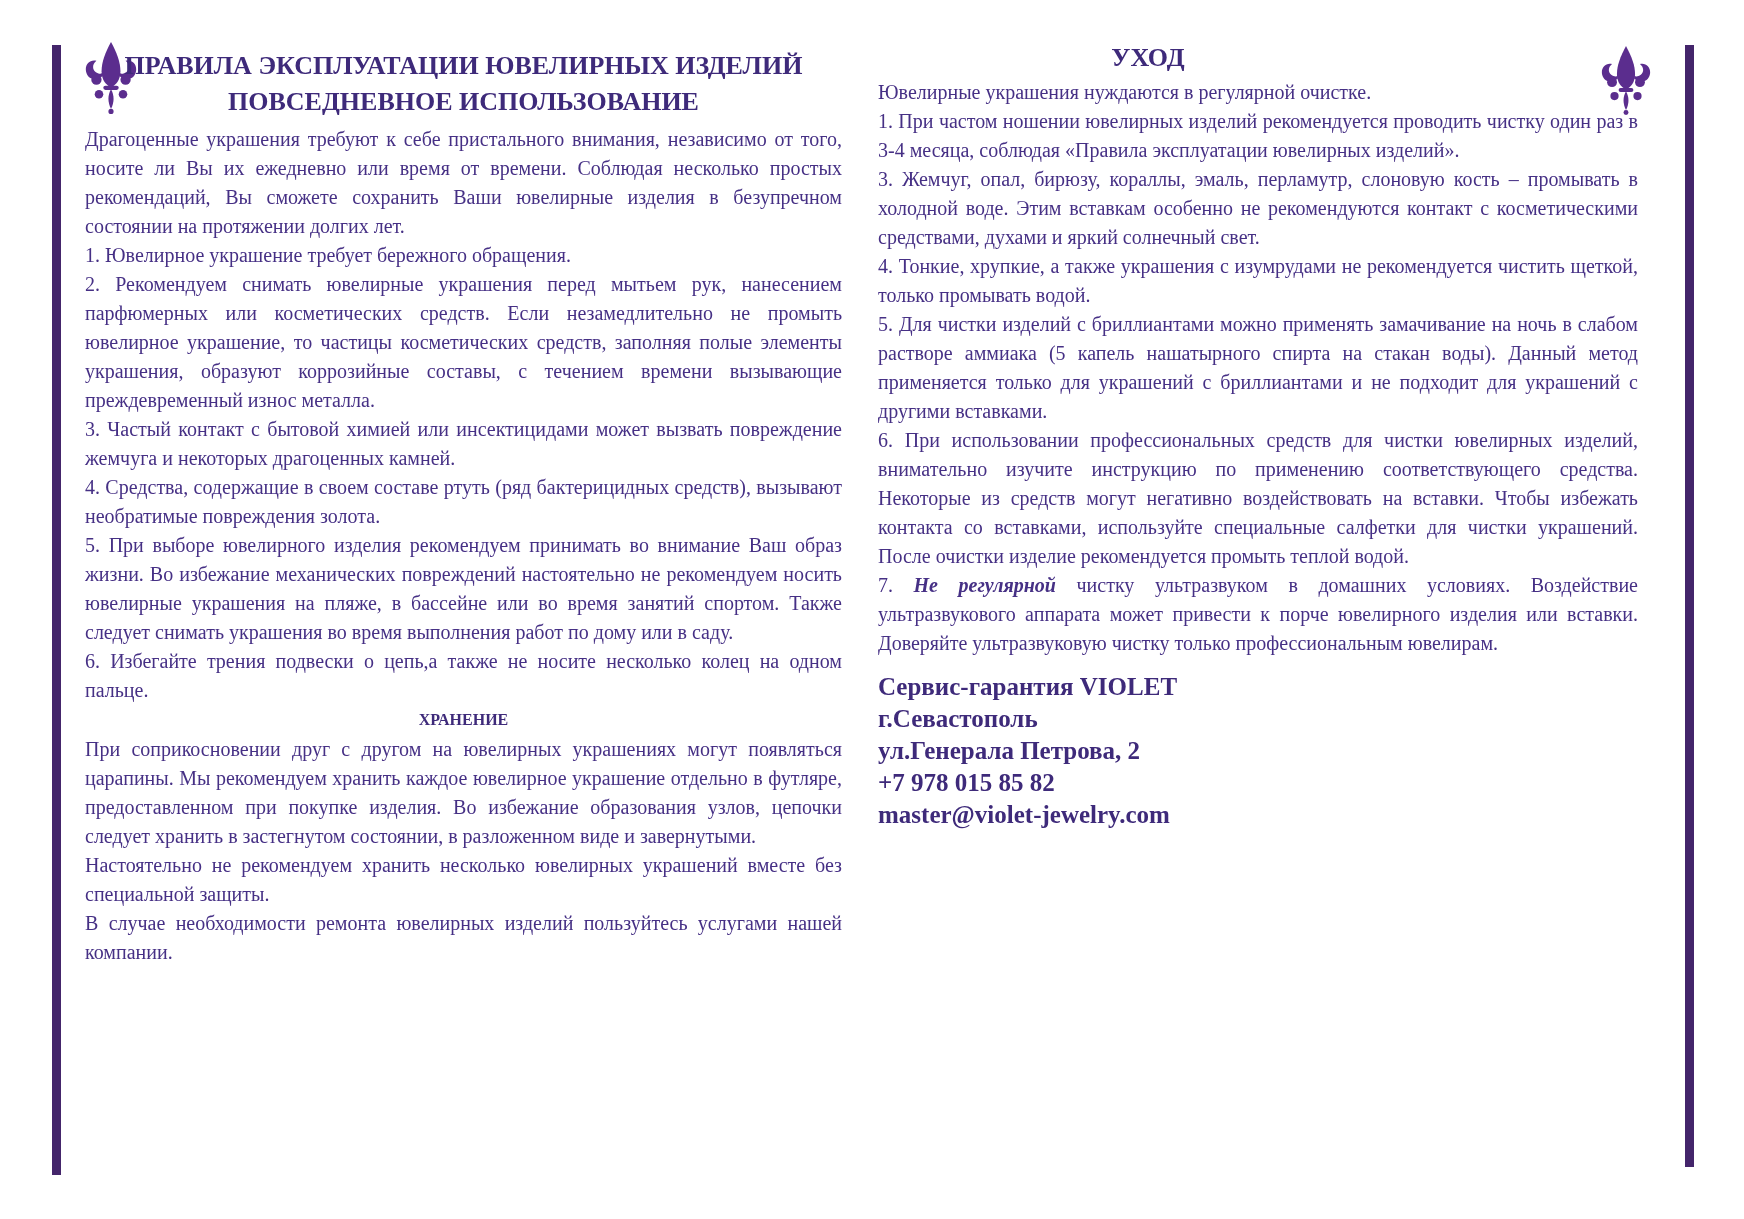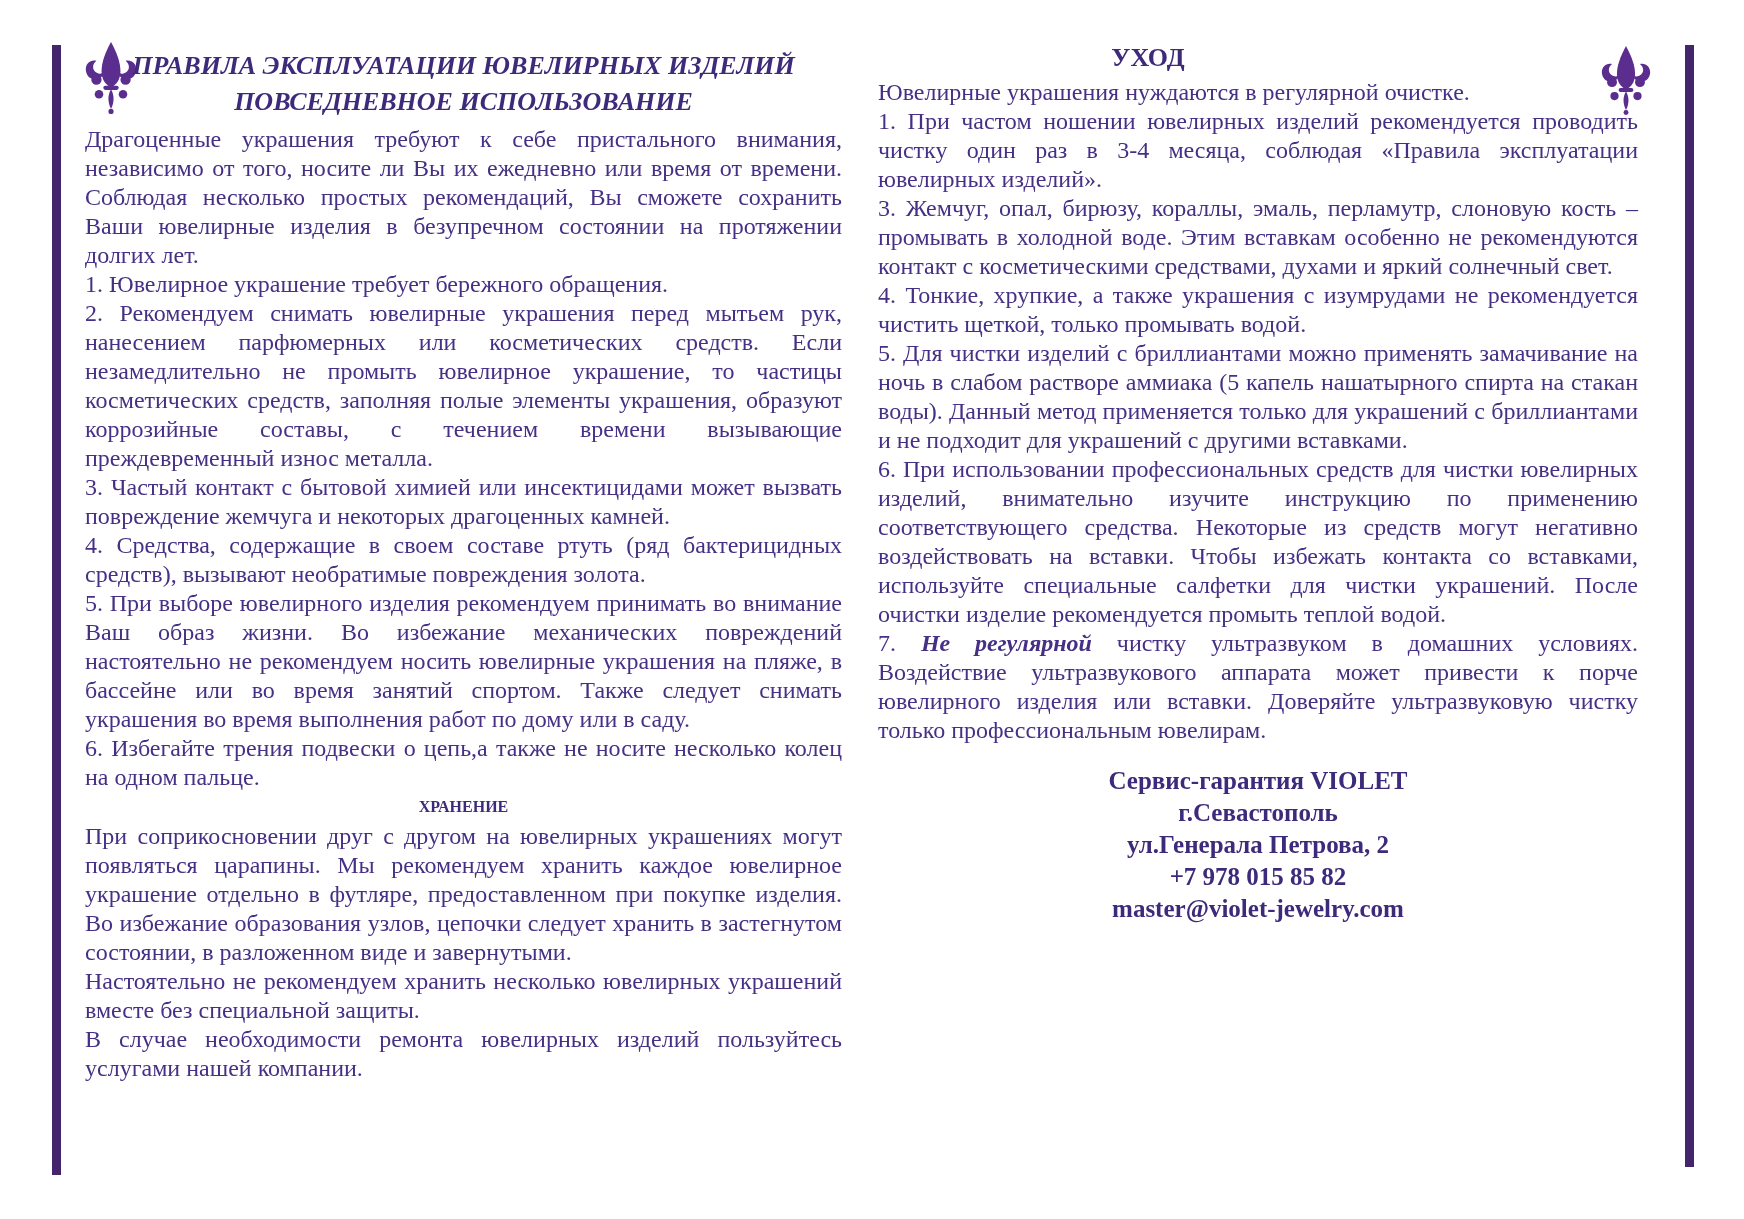--- a/index.html
+++ b/index.html
@@ -17,31 +17,31 @@
   .fleur-left  { left:85px;  top:42px; }
   .fleur-right { left:1601px; top:46px; }
   .fleur svg { display:block; }
   .col { position:absolute; top:0; }
   .col-left  { left:85px;  width:757px; }
   .col-right { left:878px; width:760px; }
   .doc-title {
     font-weight:bold; text-align:center; font-size:26px; line-height:36px;
     color:var(--heading,#3e2a7a); margin-top:48px; margin-bottom:5px;
   }
-  .doc-title .tl { display:block;font-style:italic; }
+  .doc-title .tl { display:block; }
   .col-right .doc-title { margin-top:40px; margin-bottom:2px; padding-right:220px; }
-  .para { font-size:24px; line-height:29px; text-align:justify; }
+  .para { font-size:20px; line-height:29px; text-align:justify; }
   .subtitle {
     font-weight:bold; text-align:center; font-size:16px; line-height:30px;
     color:var(--heading,#3e2a7a);
   }
   .bi { font-weight:bold; font-style:italic; }
   .contact {
-    font-weight:bold; text-align:center; font-size:25px; line-height:32px;
-    margin-top:20px; color:var(--heading,#3e2a7a);
+    font-weight:bold; text-align:left; font-size:25px; line-height:32px;
+    margin-top:13px; color:var(--heading,#3e2a7a);
   }
 </style>
 </head>
 <body style="--text: #463085; --heading: #3e2a7a; --bar: #44256b; --fleur: #5b2d8e; --bg: #ffffff;">
 
 <div class="bar bar-left"></div>
 <div class="bar bar-right"></div>
 
 <div class="fleur fleur-left">
   <svg width="52" height="72" viewBox="0 0 60 84" xmlns="http://www.w3.org/2000/svg" fill="currentColor">

